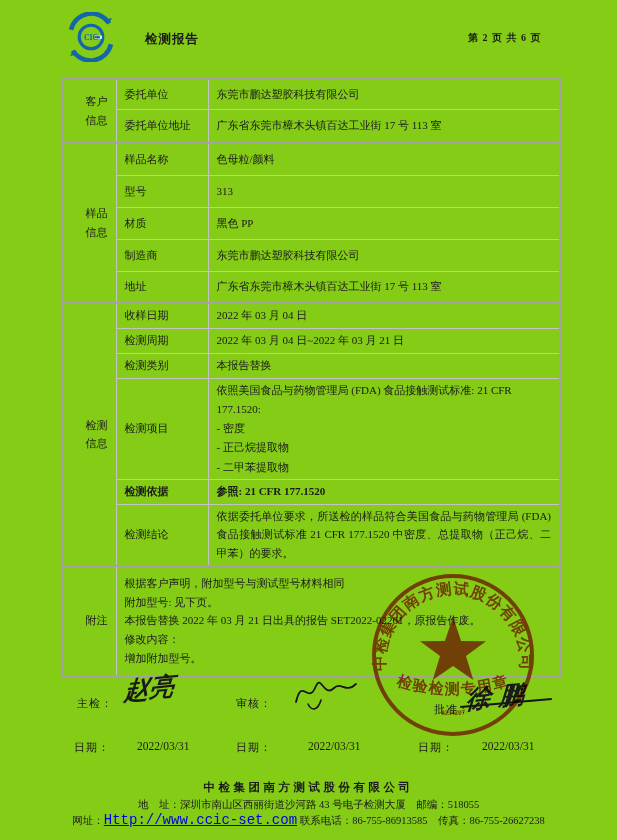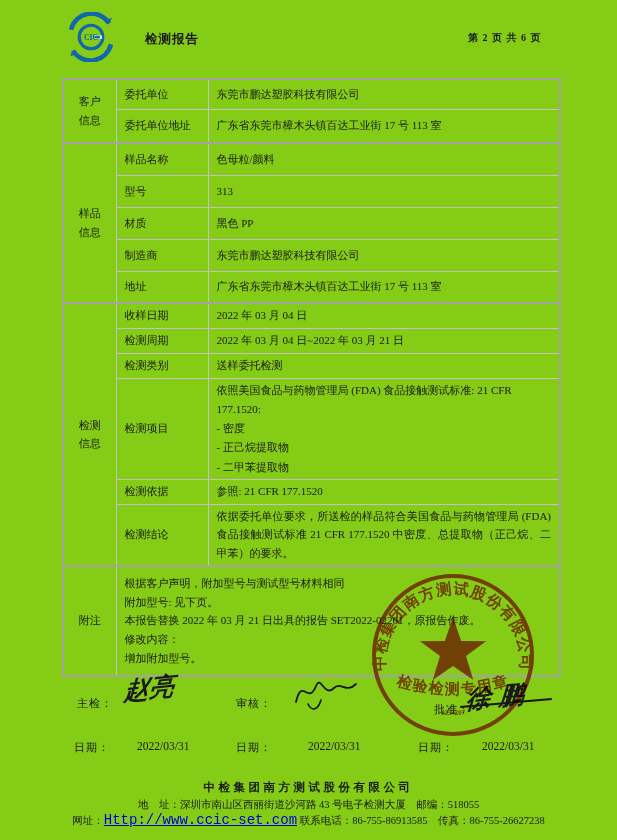--- a/index.html
+++ b/index.html
@@ -34,21 +34,21 @@
   }
   table.report{border:2px solid var(--border-dark);}
   table.report td{
     border:1px solid var(--border-light);
     vertical-align:middle;
     padding:2px 8px;
     line-height:1.7;
   }
   tr.sec-start > td{border-top:2px solid var(--border-dark);}
   td.sec{
-    text-align:center;white-space:pre-line;
+    text-align:right;white-space:pre-line;
     padding:2px 2px;line-height:2.0;
   }
   col.c1{width:53px;} col.c2{width:92px;} col.c3{width:352px;}
   td.val{padding-left:10px;}
   td.conclusion{text-align:justify;line-height:1.55;padding-top:4px;padding-bottom:4px;}
   td.notes-cell{vertical-align:top;padding-top:4px;line-height:1.9;}
   .mline div{line-height:1.75;}
 
   
   .signatures{position:absolute;left:62px;top:658px;width:497px;height:120px;font-size:11px;}
@@ -144,32 +144,32 @@
 信息</td>
       <td>收样日期</td>
       <td class="val">2022 年 03 月 04 日</td>
     </tr>
     <tr style="height:25px;">
       <td>检测周期</td>
       <td class="val">2022 年 03 月 04 日~2022 年 03 月 21 日</td>
     </tr>
     <tr style="height:25px;">
       <td>检测类别</td>
-      <td class="val">送样委托检测</td>
+      <td class="val">本报告替换</td>
     </tr>
     <tr style="height:89px;">
       <td>检测项目</td>
       <td class="val mline">
         <div>依照美国食品与药物管理局 (FDA) 食品接触测试标准: 21 CFR 177.1520:</div>
         <div>- 密度</div>
         <div>- 正己烷提取物</div>
         <div>- 二甲苯提取物</div>
       </td>
     </tr>
-    <tr style="height:25px;">
+    <tr style="height:25px;font-weight:bold;">
       <td>检测依据</td>
       <td class="val">参照: 21 CFR 177.1520</td>
     </tr>
     <tr style="height:53px;">
       <td>检测结论</td>
       <td class="val conclusion">依据委托单位要求，所送检的样品符合美国食品与药物管理局 (FDA) 食品接触测试标准 21 CFR 177.1520 中密度、总提取物（正己烷、二甲苯）的要求。</td>
     </tr>
 
     <tr class="sec-start" style="height:110px;">
       <td class="sec">附注</td>

